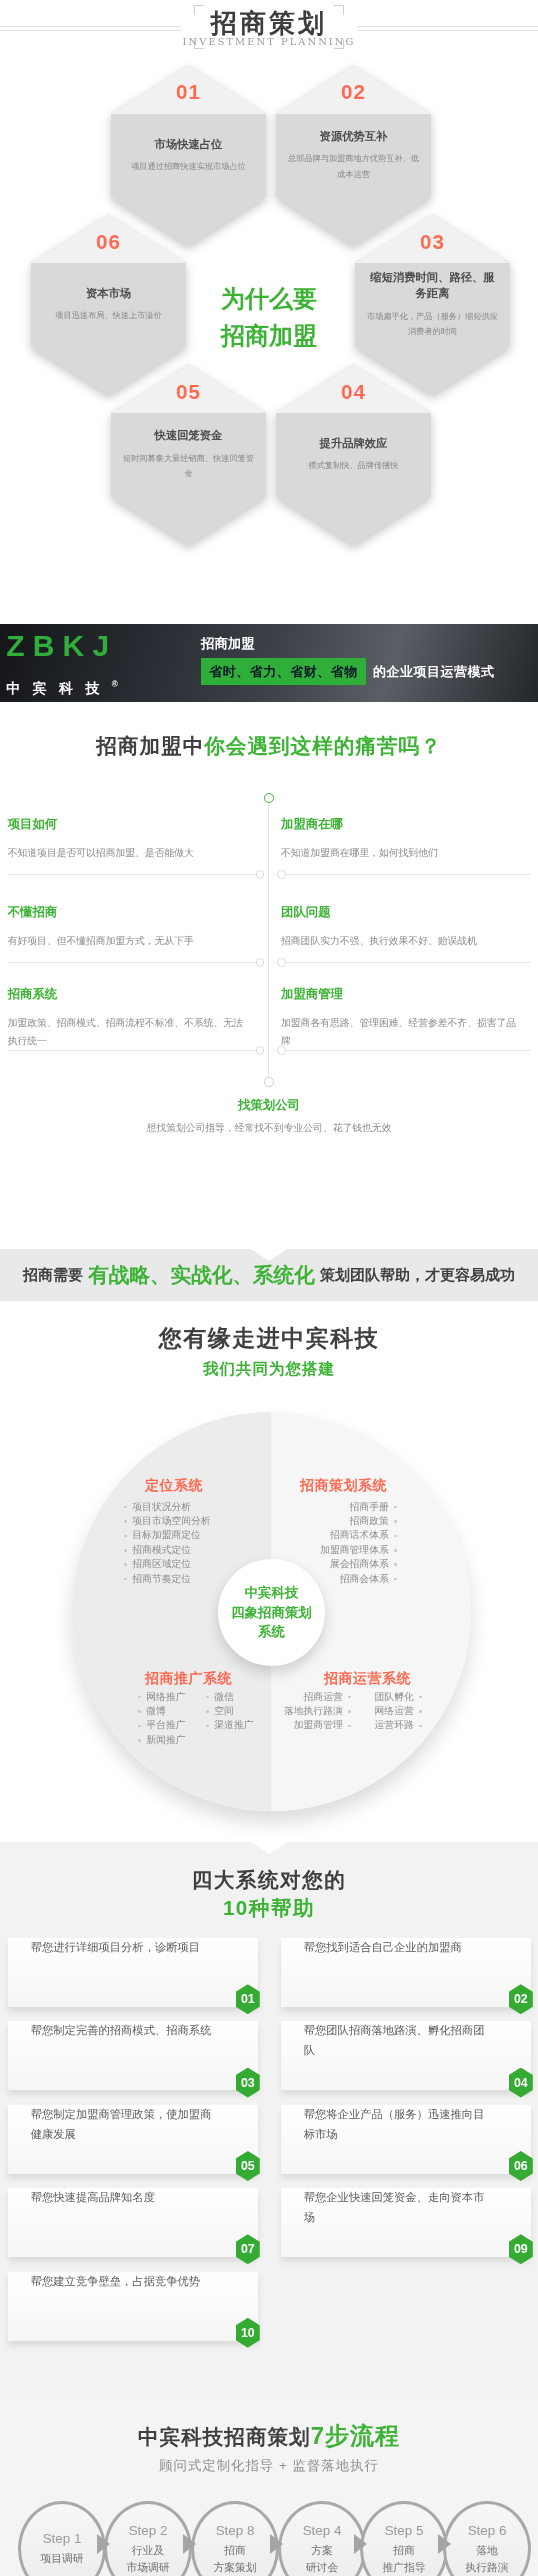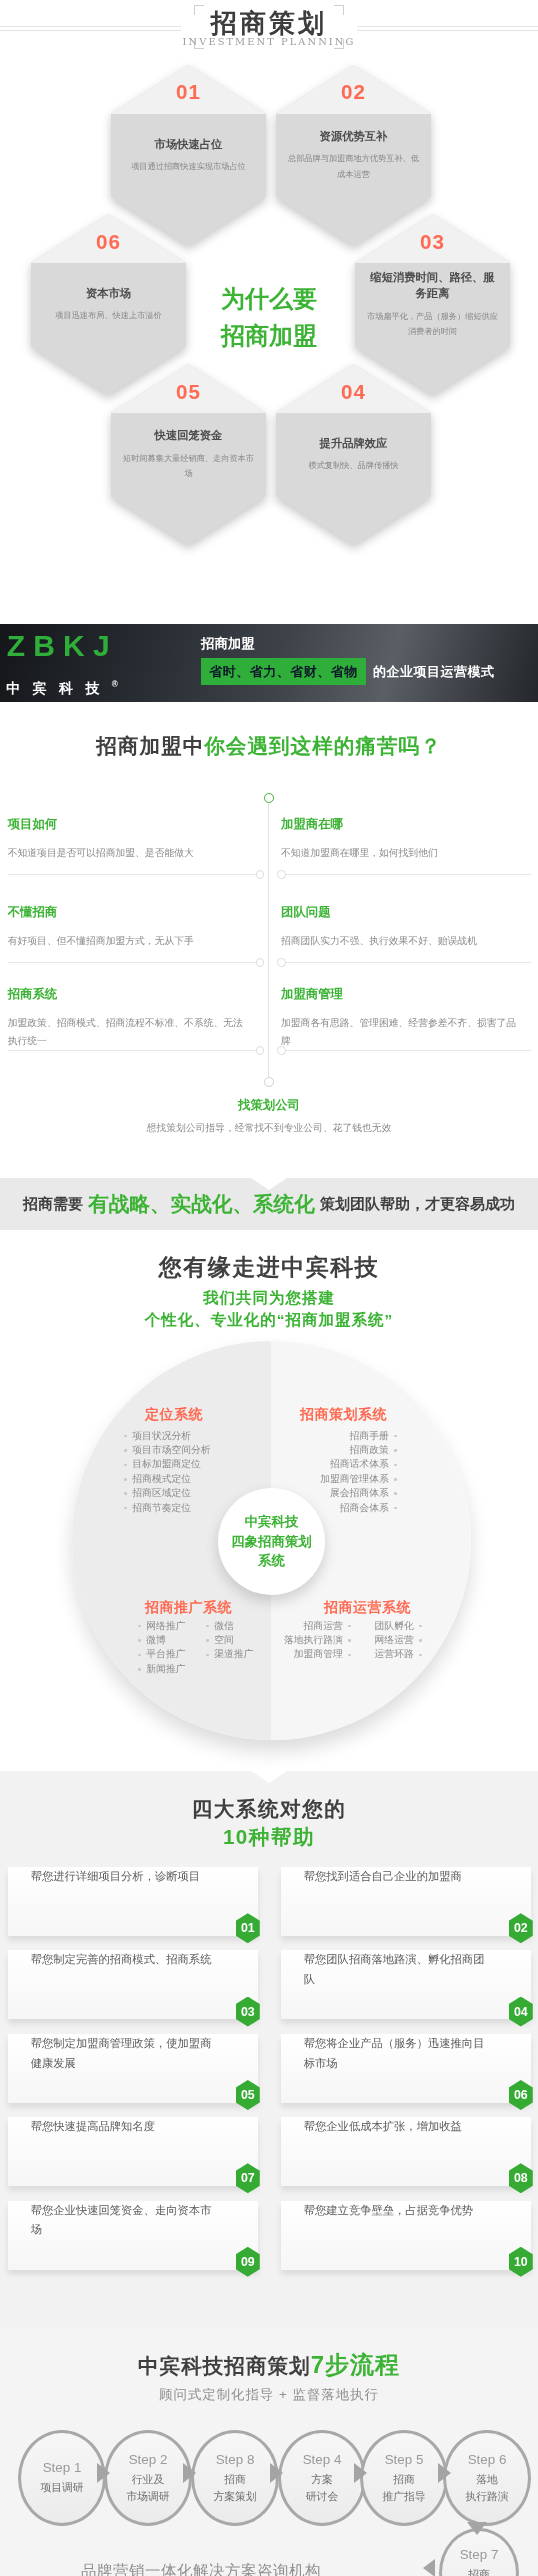--- a/index.html
+++ b/index.html
@@ -30,32 +30,32 @@
   .hex-title{font-size:11.3px;font-weight:bold;color:#4c4c4c;text-align:center;width:85%;line-height:1.45;margin-bottom:7.2px;}
   .hex-desc{font-size:8.2px;color:#878787;text-align:center;width:86%;line-height:1.9;}
   .hw1{left:111px;top:7.7px;} .hw2{left:276px;top:7.7px;}
   .hw6{left:31px;top:157px;} .hw3{left:355px;top:157px;}
   .hw5{left:111px;top:307px;} .hw4{left:276px;top:307px;}
   .why-center{position:absolute;top:223px;left:0;width:100%;text-align:center;
               font-size:24px;font-weight:bold;color:#3cb335;line-height:1.55;}
 
   
   .banner{height:78px;background:linear-gradient(105deg,#141619 0%,#2a2f35 30%,#3e434a 52%,#5a5f66 72%,#23262a 100%);}
-  .bn-left{position:absolute;left:6.2px;top:7.2px;text-align:right;}
+  .bn-left{position:absolute;left:6.2px;top:7.2px;}
   .bn-logo{font-size:30px;font-weight:bold;color:#2fae3a;letter-spacing:8.2px;line-height:1;}
   .bn-logosub{margin-top:19px;font-size:14px;font-weight:bold;color:#fff;letter-spacing:12.4px;white-space:nowrap;}
   .bn-reg{font-size:8.2px;vertical-align:super;letter-spacing:0;}
   .bn-right{position:absolute;left:201px;top:11.3px;}
   .bn-tag{font-size:13.4px;font-weight:bold;color:#fff;}
   .bn-row{margin-top:5.2px;display:flex;align-items:center;}
   .bn-hl{background:#2fae3a;color:#0f172a;font-size:13px;font-weight:bold;padding:4.1px 8.2px;letter-spacing:0.5px;}
   .bn-suffix{color:#fff;font-size:13px;font-weight:bold;margin-left:7.2px;letter-spacing:0.5px;}
 
   
-  .pain{height:476px;}
+  .pain{height:547px;}
   .pain-title{position:absolute;top:30px;left:0;width:100%;text-align:center;font-size:20.6px;font-weight:bold;letter-spacing:1px;}
   .pain-title .dark{color:#3f3f3f;} .pain-title .green{color:#3cb335;}
   .vline{position:absolute;left:268px;top:101px;width:0.5px;height:278px;background:#e2e2e2;}
   .tdot{position:absolute;left:264px;width:7.7px;height:7.7px;border-radius:50%;background:#fff;}
   .tdot.top{top:91px;border:1px solid #3cb335;}
   .tdot.bot{top:375px;border:1px solid #cfcfcf;}
   .p-item{position:absolute;width:242px;}
   .p-item .pt{font-size:12.4px;font-weight:bold;color:#3cb335;}
   .p-item .pd{margin-top:11.3px;font-size:9.8px;color:#8a8a8a;line-height:1.85;}
   .pi0{left:7.7px;top:114px;} .pi1{left:281px;top:114px;}
@@ -200,21 +200,21 @@
         </div>
       </div>
   </div>
   <div class="hexwrap hw5">
     <div class="hex">
         <div class="hex-top">
           <div class="hex-num">05</div>
         </div>
     <div class="hex-body">
           <div class="hex-title">快速回笼资金</div>
-    <div class="hex-desc">短时间募集大量经销商、走向资本市场</div>
+    <div class="hex-desc">短时间募集大量经销商、快速回笼资金</div>
         </div>
       </div>
   </div>
   <div class="hexwrap hw4">
     <div class="hex">
         <div class="hex-top">
           <div class="hex-num">04</div>
         </div>
     <div class="hex-body">
           <div class="hex-title">提升品牌效应</div>
@@ -305,21 +305,20 @@
     <span class="pre">招商需要</span>
     <span class="grn">有战略、实战化、系统化</span>
     <span class="post">策划团队帮助，才更容易成功</span>
   </div>
   <div class="notch"></div>
 </div>
 
 <div class="section intro">
   <div class="in-title">您有缘走进中宾科技</div>
   <div class="in-sub1">我们共同为您搭建</div>
-  <div class="in-sub2">个性化、专业化的“招商加盟系统”</div>
 </div>
 
 <div class="section quad">
   <div class="big-circle"></div>
 
   <div class="q-title qt-tl">定位系统</div>
   <ul class="q-list ldot ql-tl">
     <li>
         <span class="dot"></span>
         <span>项目状况分析</span>
@@ -470,24 +469,20 @@
         <div class="hp-text">帮您制定加盟商管理政策，使加盟商健康发展</div>
         <div class="hp-badge">05</div>
       </div>
     <div class="hp-card">
         <div class="hp-text">帮您将企业产品（服务）迅速推向目标市场</div>
         <div class="hp-badge">06</div>
       </div>
     <div class="hp-card">
         <div class="hp-text">帮您快速提高品牌知名度</div>
         <div class="hp-badge">07</div>
-      </div>
-    <div class="hp-card">
-        <div class="hp-text">帮您企业低成本扩张，增加收益</div>
-        <div class="hp-badge">08</div>
       </div>
     <div class="hp-card">
         <div class="hp-text">帮您企业快速回笼资金、走向资本市场</div>
         <div class="hp-badge">09</div>
       </div>
     <div class="hp-card">
         <div class="hp-text">帮您建立竞争壁垒，占据竞争优势</div>
         <div class="hp-badge">10</div>
       </div>
   </div>

